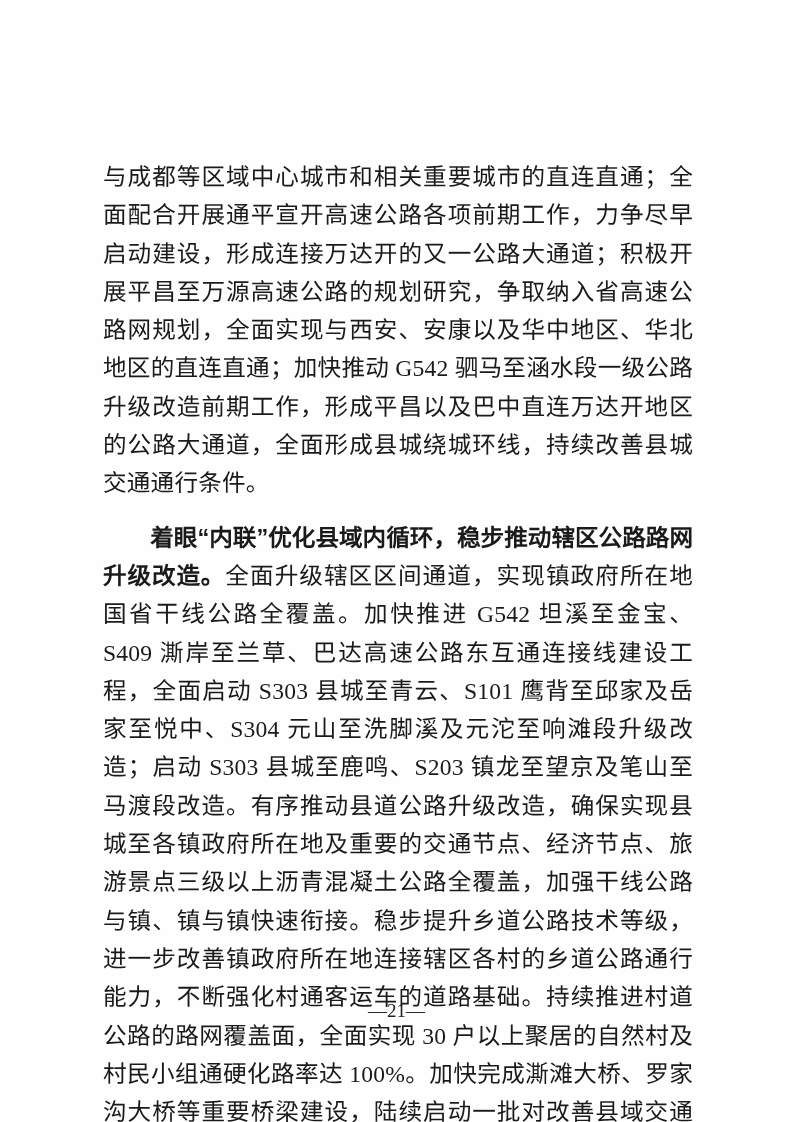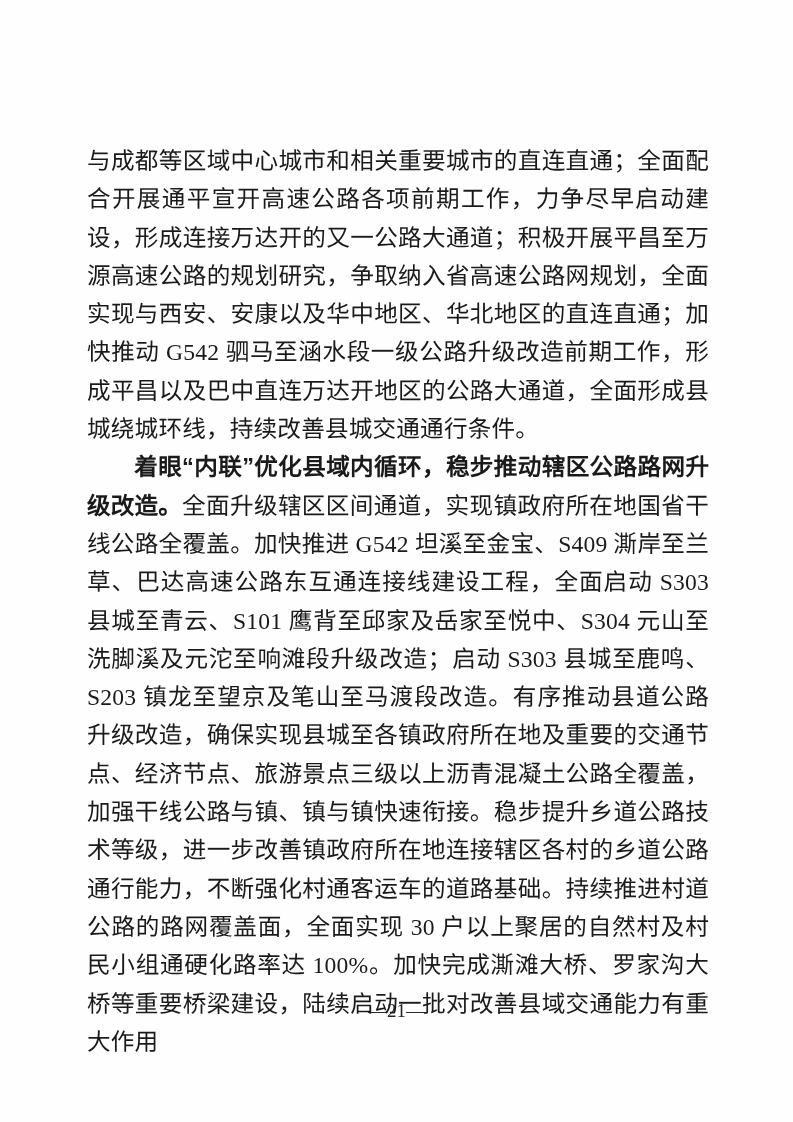--- a/index.html
+++ b/index.html
@@ -21,21 +21,21 @@
     left: 87px;
     top: 142px;
     width: 622px;
     font-size: 23.6px;
     line-height: 38.3px;
     text-align: justify;
     text-justify: inter-character;
     letter-spacing: 0.2px;
   }
   .para {
-    margin: 0;
+    margin: 16px;
     padding: 0;
   }
   .para-indent {
     text-indent: 2em;
   }
   .lead-bold {
     font-family: "Liberation Sans", "DejaVu Sans", sans-serif;
     font-weight: 700;
     letter-spacing: 0;
   }

